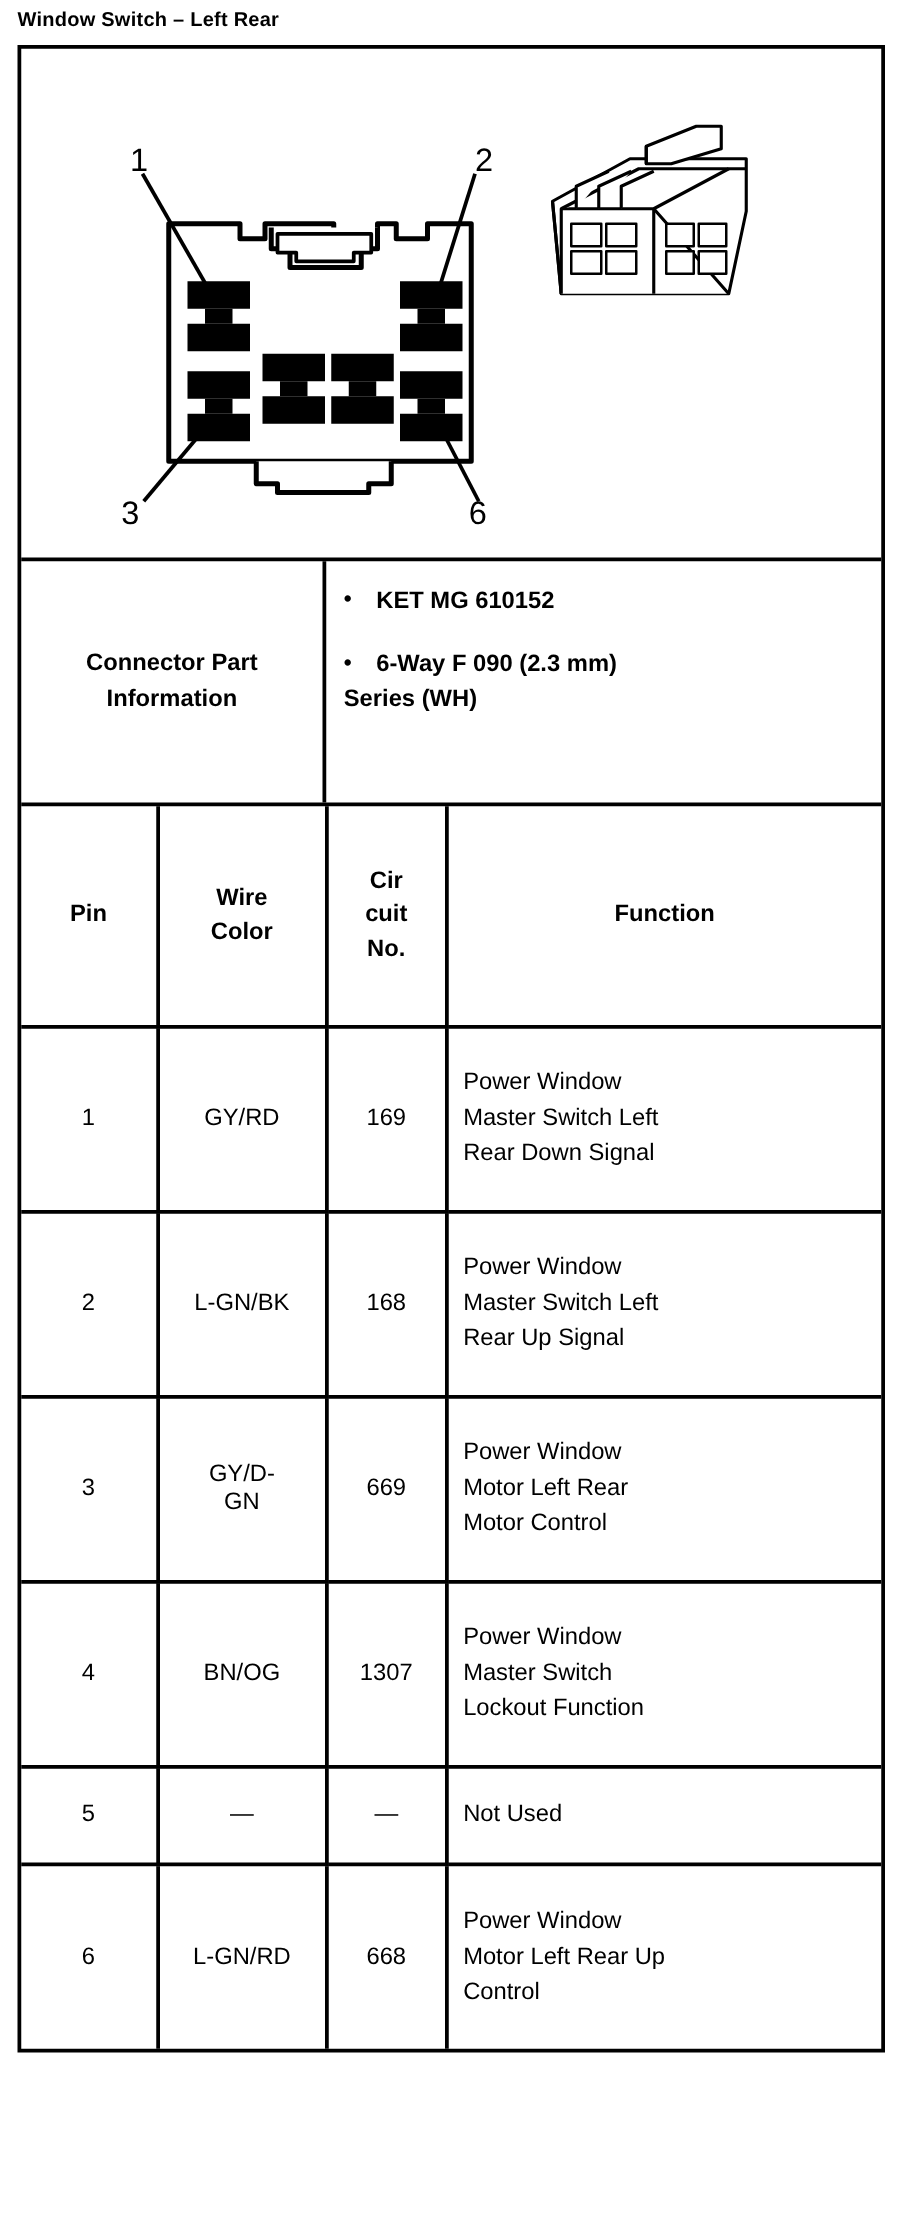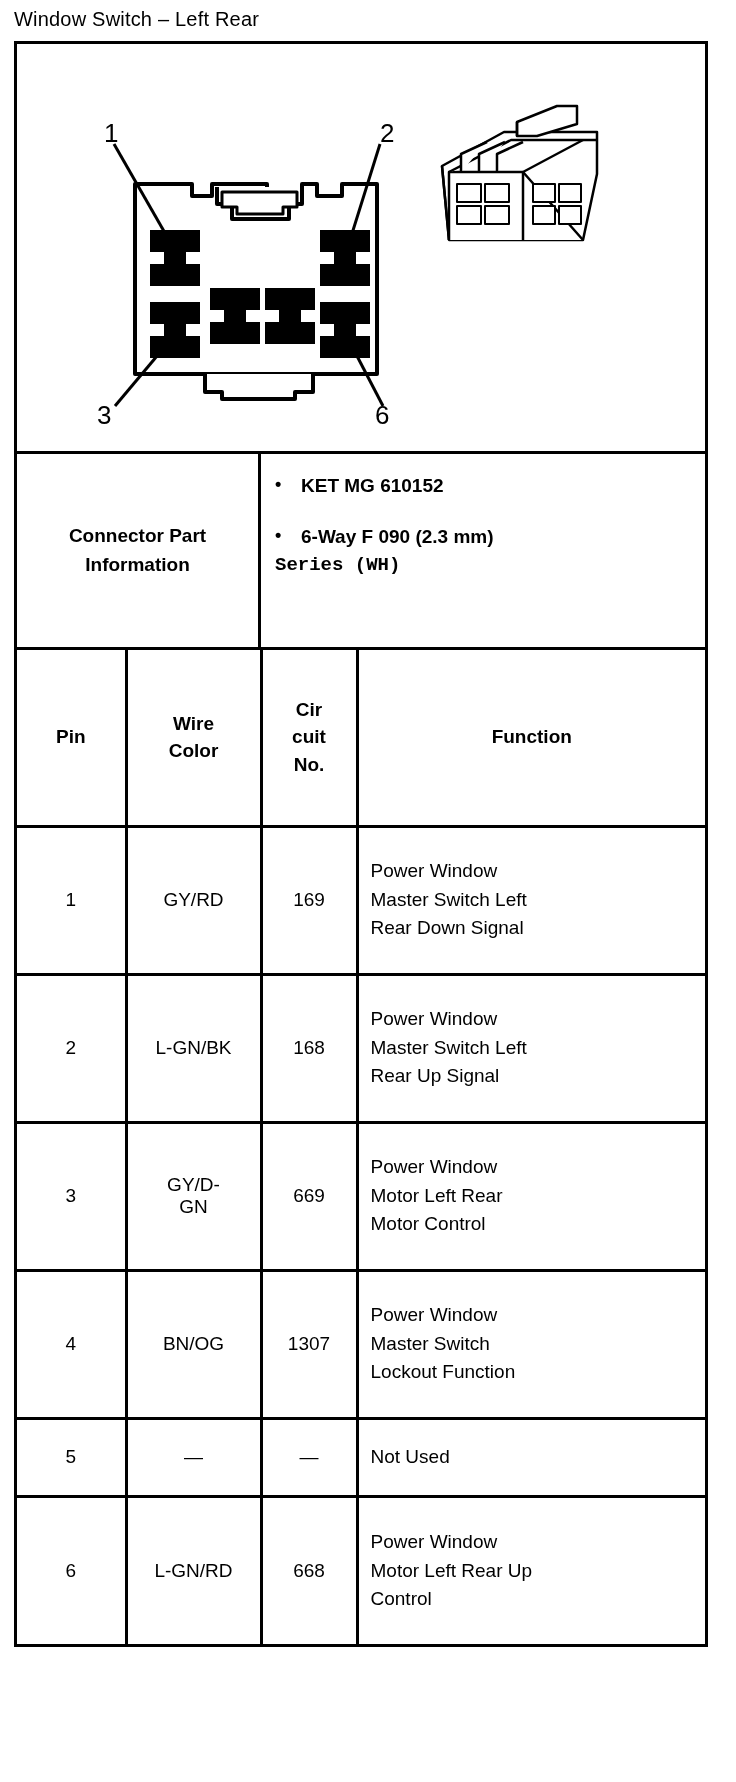--- a/index.html
+++ b/index.html
@@ -16,22 +16,22 @@
     overflow: hidden;
   }
   .page {
     position: relative;
     width: 736px;
     height: 1782px;
     box-sizing: border-box;
     padding: 0;
   }
   .doc-title {
-    font-size: 20px;
-    font-weight: normal;
+    font-size: 16px;
+    font-weight: bold;
     margin: 8px 0 10px 14px;
     letter-spacing: 0.2px;
   }
   .frame {
     position: relative;
     margin: 0 14px 0 14px;
     border: 3px solid #000;
     box-sizing: border-box;
     width: 694px;
   }
@@ -84,21 +84,20 @@
     flex: none;
     font-size: 18px;
     line-height: 1.4;
   }
   .bullet-text {
     flex: 1;
   }
   .bullet-text .cont {
     display: block;
     margin-left: -26px;
-    font-family: Liberation Mono, monospace;
   }
   
   table.pin-table {
     border-collapse: collapse;
     width: 100%;
     table-layout: fixed;
   }
   table.pin-table col.c-pin { width: 109px; }
   table.pin-table col.c-color { width: 135px; }
   table.pin-table col.c-cir { width: 96px; }

